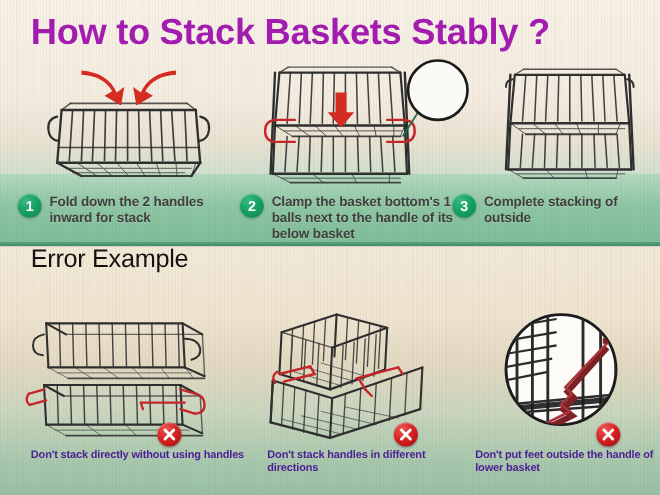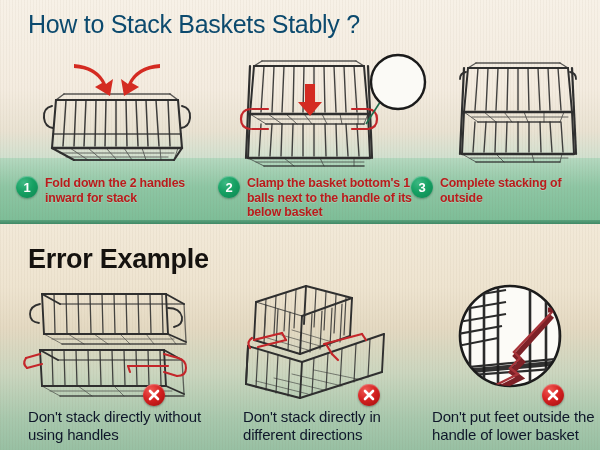--- a/index.html
+++ b/index.html
@@ -30,51 +30,51 @@
   }
   .paper-tex {
     position:absolute; inset:0;
     background-image:repeating-linear-gradient(90deg,rgba(120,100,70,.05) 0 1px,rgba(255,255,255,0) 1px 3px);
     pointer-events:none;
   }
 
   
   .title {
     position:absolute; left:28px; top:10px;
-    font-size:25px; font-weight:normal; color:#0c4a6e;
+    font-size:33px; font-weight:bold; color:#a21caf;
     letter-spacing:-0.3px; white-space:nowrap;
   }
   .err-title {
-    position:absolute; left:28px; top:244px;
-    font-size:27px; font-weight:bold; color:#15120f;
+    position:absolute; left:28px; top:222px;
+    font-size:23px; font-weight:normal; color:#15120f;
     letter-spacing:-0.3px; white-space:nowrap;
   }
 
   
   .step { position:absolute; display:flex; align-items:flex-start; gap:7px; }
   .badge {
     width:22px; height:22px; border-radius:50%;
     background:radial-gradient(circle at 35% 30%,#3eb883 0%,#16a163 45%,#0c8450 100%);
     box-shadow:0 1px 2px rgba(0,0,0,.28), inset 0 1px 1px rgba(255,255,255,.35);
     color:#fff; font-size:13px; font-weight:bold;
     display:flex; align-items:center; justify-content:center;
     flex:0 0 auto; line-height:1;
   }
   .step-txt {
-    font-size:12.3px; font-weight:bold; color:#b91c1c;
+    font-size:12.3px; font-weight:bold; color:#404040;
     line-height:1.18; letter-spacing:-0.15px;
     text-shadow:0 1px 0 rgba(255,255,255,.22);
   }
   #step1 { left:16px;  top:176px; width:205px; }
   #step2 { left:218px; top:176px; width:200px; }
   #step3 { left:411px; top:176px; width:185px; }
 
   
   .err-cap {
-    position:absolute; font-size:15px; font-weight:normal; color:#0f172a;
+    position:absolute; font-size:10px; font-weight:bold; color:#4c1d95;
     line-height:1.2; letter-spacing:-0.15px;
   }
   #ecap1 { left:28px;  top:408px; width:200px; }
   #ecap2 { left:243px; top:408px; width:190px; }
   #ecap3 { left:432px; top:408px; width:170px; }
 
   .xbadge {
     position:absolute; width:22px; height:22px; border-radius:50%;
     background:radial-gradient(circle at 35% 28%,#f05a54 0%,#d42020 48%,#9d0d0d 100%);
     box-shadow:0 1px 2px rgba(0,0,0,.35), inset 0 1px 1px rgba(255,255,255,.3);
@@ -550,16 +550,16 @@
       <path d="M2 2 L10 10 M10 2 L2 10" stroke="#fff" stroke-width="2.6" stroke-linecap="round"></path>
     </svg>
   </div>
   <div class="xbadge" style="left:542px;top:384px;">
     <svg width="12" height="12" viewBox="0 0 12 12">
       <path d="M2 2 L10 10 M10 2 L2 10" stroke="#fff" stroke-width="2.6" stroke-linecap="round"></path>
     </svg>
   </div>
 
   <div class="err-cap" id="ecap1">Don't stack directly without using handles</div>
-  <div class="err-cap" id="ecap2">Don't stack directly in different directions</div>
+  <div class="err-cap" id="ecap2">Don't stack handles in different directions</div>
   <div class="err-cap" id="ecap3">Don't put feet outside the handle of lower basket</div>
 
 </div>
 
 </body></html>

